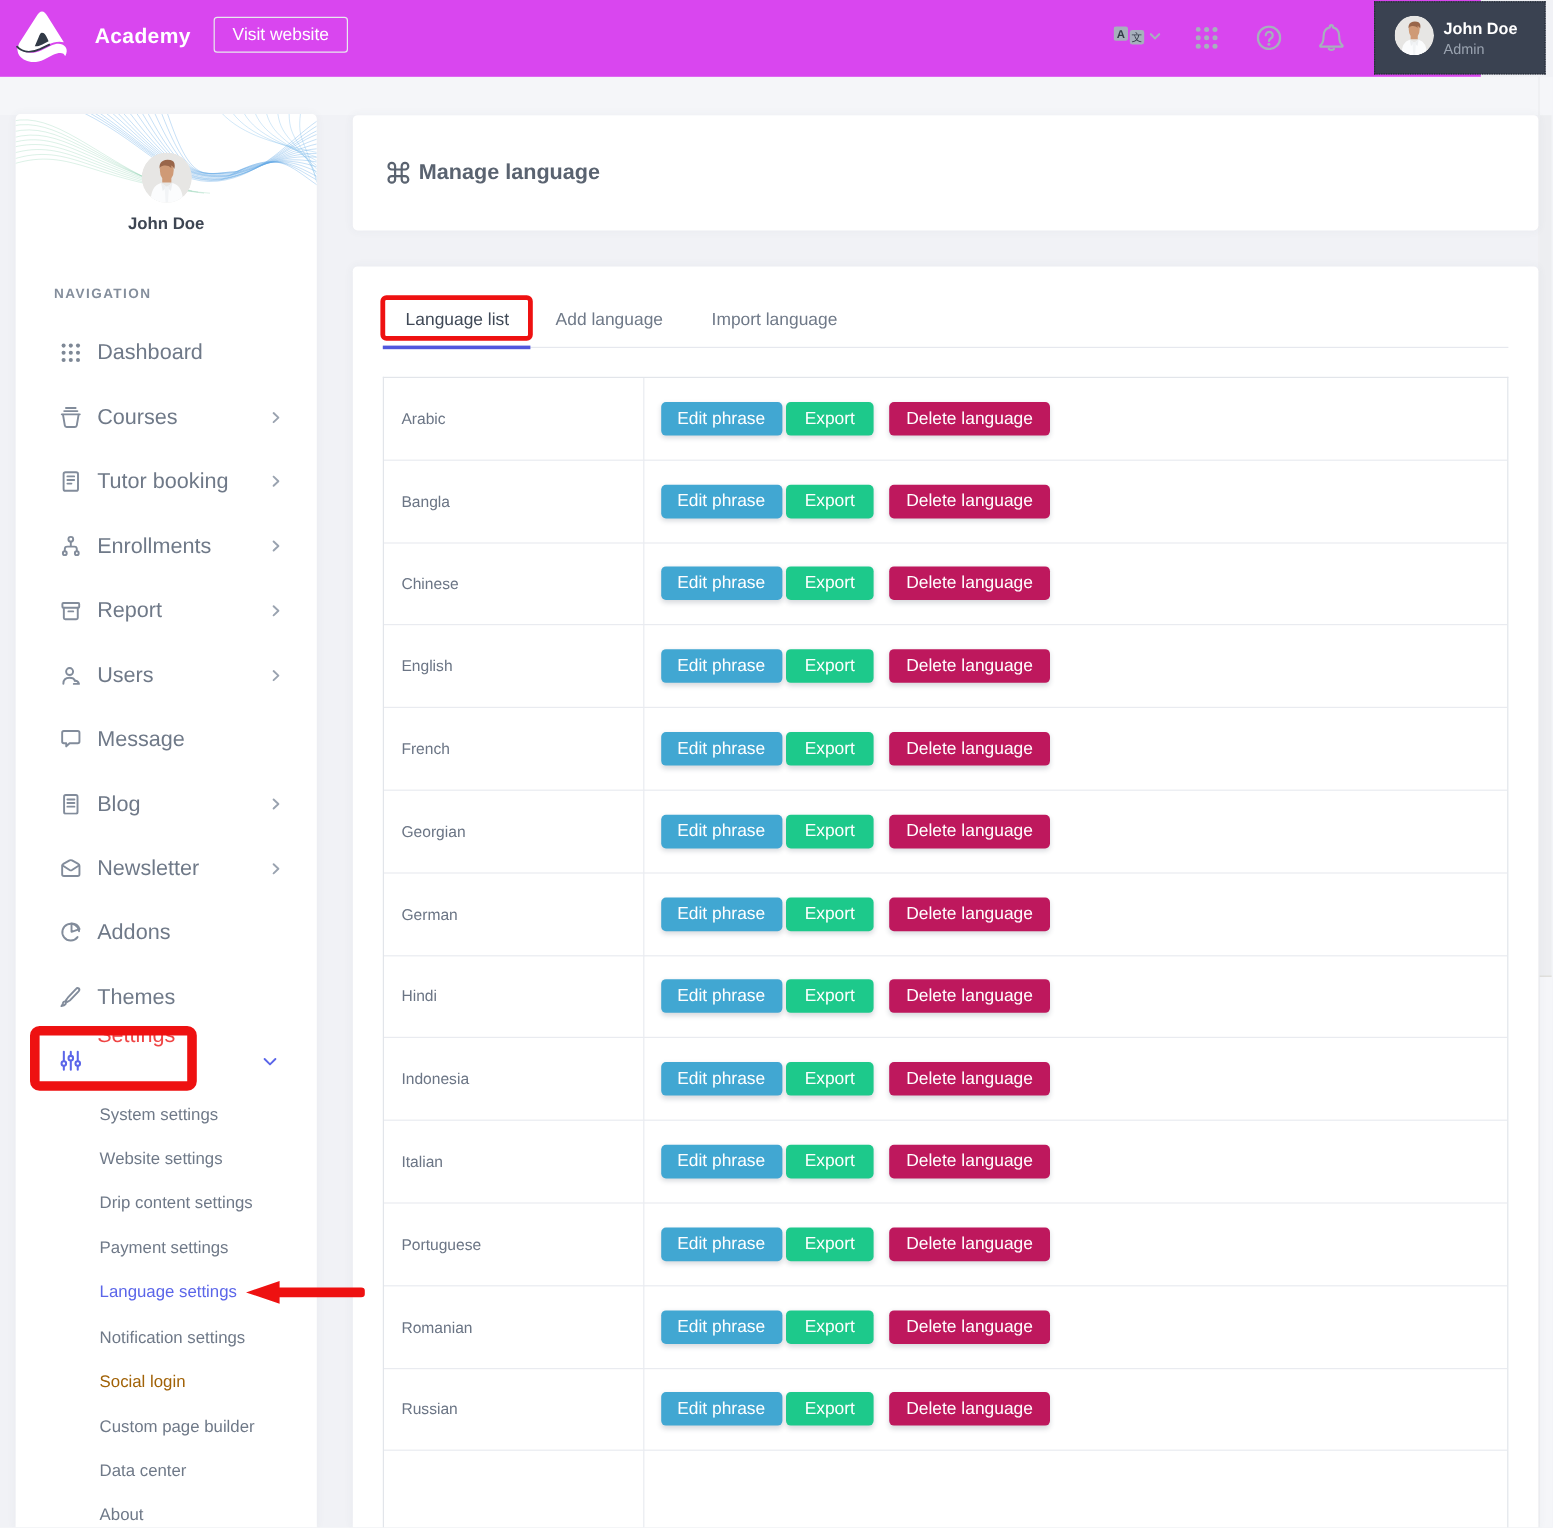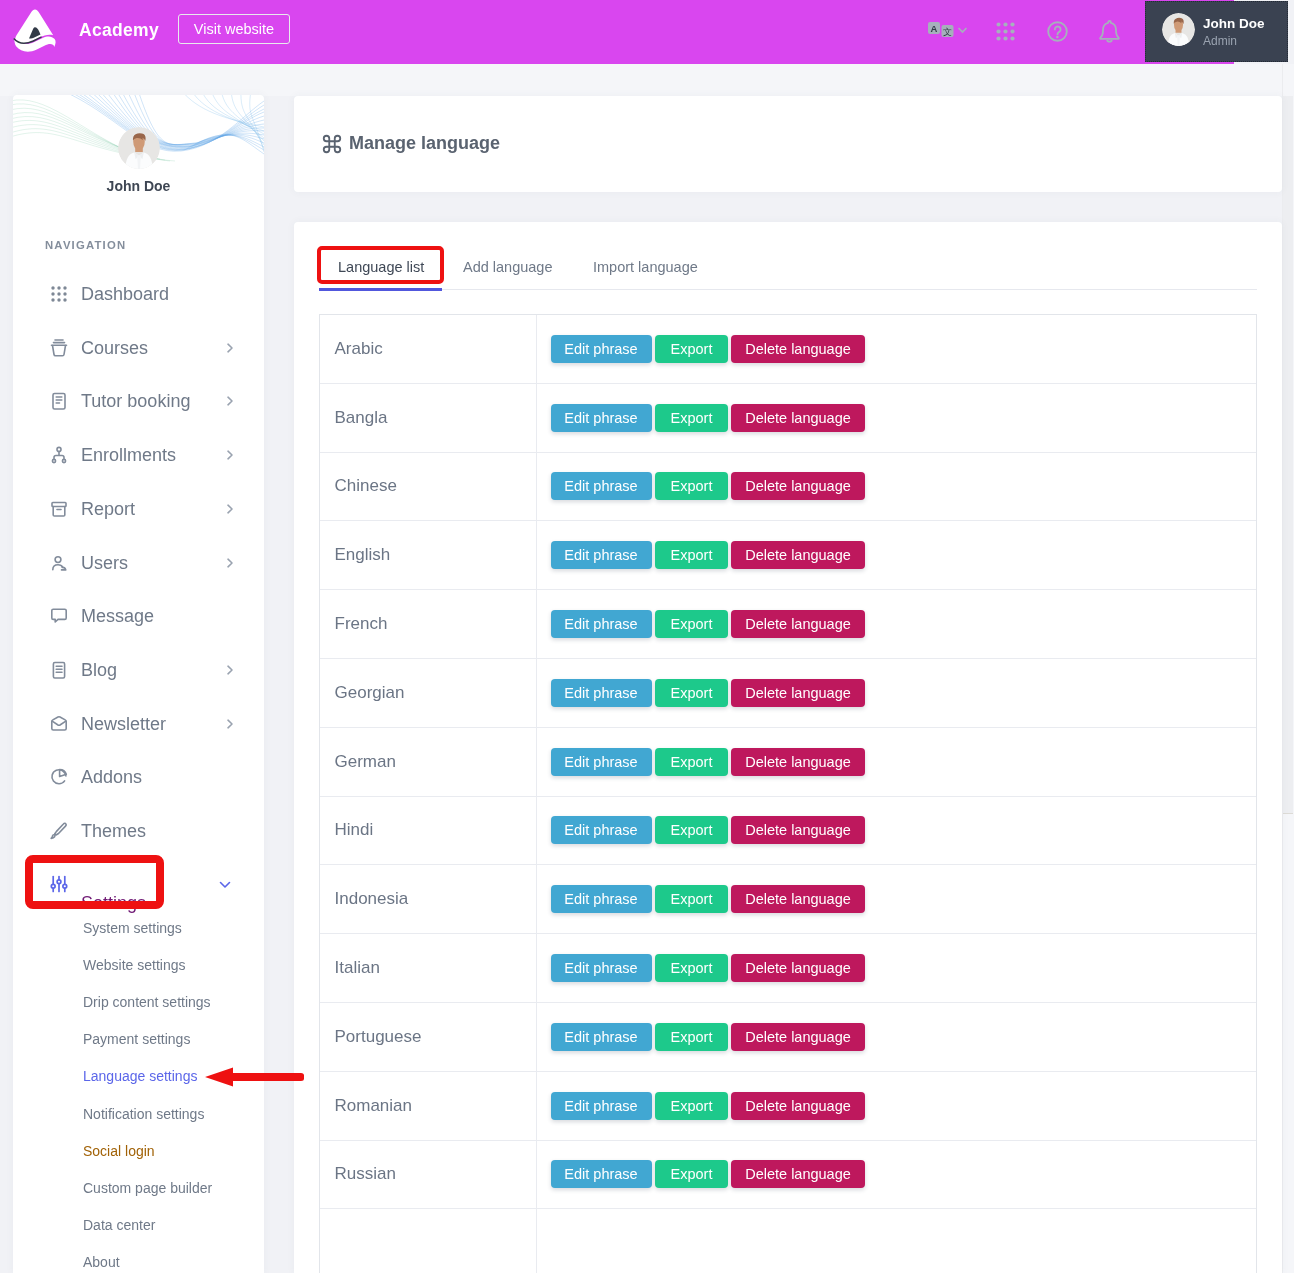--- a/index.html
+++ b/index.html
@@ -1,25 +1,25 @@
 <!DOCTYPE html>
 <html><head><meta charset="utf-8">
 <style>
 * { margin:0; padding:0; box-sizing:border-box; }
 html,body { width:1294px; height:1273px; overflow:hidden; font-family:"Liberation Sans",sans-serif; background:#f1f2f6; position:relative; }
 .abs { position:absolute; }
 .mtxt { position:absolute; left:68px; transform:translateY(-50%); font-size:18px; color:#6f7988; }
 .stxt { position:absolute; left:70px; transform:translateY(-50%); font-size:14px; color:#6f7988; }
 .card { position:absolute; background:#fff; border-radius:4px; box-shadow:0 0 8px rgba(60,70,90,0.05); }
 .trow { height:68.8px; border-bottom:1px solid #e9ebf0; display:flex; align-items:center; position:relative; }
-.tname { position:absolute; left:14.5px; top:50%; transform:translateY(-50%); font-size:17px; color:#6b7585;text-align:right; }
+.tname { position:absolute; left:14.5px; top:50%; transform:translateY(-50%); font-size:13px; color:#6b7585;text-align:right; }
 .btns { position:absolute; left:230.5px; display:flex; }
 .btn { height:28px; border-radius:4px; box-shadow:0 2px 4px rgba(40,50,70,0.18); color:#fff; font-size:14.5px; display:flex; align-items:center; justify-content:center; }
 .b1 { width:101px; background:#41a7d2; margin-right:3.5px; }
-.b2 { width:73px; background:#1dc98b; margin-right:3px; }
+.b2 { width:73px; background:#1dc98b; margin-right:13px; }
 .b3 { width:134px; background:#be185d; }
 </style></head>
 <body>
 
 <div class="abs" style="left:0;top:64px;width:1294px;height:32px;background:#f5f6f9"></div>
 
 <div class="abs" style="left:1282px;top:64px;width:12px;height:1209px;background:#f5f6f9;border-left:1px solid #ebecef"></div>
 <div class="abs" style="left:1283px;top:96px;width:10px;height:718px;background:#edeef1;border-bottom:1px solid #dddbd6"></div>
 
 <div class="abs" style="left:0;top:0;width:1234px;height:64px;background:#d946ef;z-index:50">
@@ -254,21 +254,21 @@
           <path d="M3.2 13.5 L3.2 16.5"></path>
           <circle cx="3.2" cy="11.2" r="1.9"></circle>
           <path d="M9 1.5 L9 4.5"></path>
           <path d="M9 9 L9 16.5"></path>
           <circle cx="9" cy="6.8" r="1.9"></circle>
           <path d="M14.8 1.5 L14.8 9"></path>
           <path d="M14.8 13.5 L14.8 16.5"></path>
           <circle cx="14.8" cy="11.2" r="1.9"></circle>
         </g>
       </svg></div>
-    <div class="mtxt" style="top:808px;color:#701a75">Settings</div>
+    <div class="mtxt" style="top:768px;color:#ef4444">Settings</div>
     <svg style="position:absolute;left:206px;top:785px" width="12" height="10" viewBox="0 0 12 10">
       <path d="M1.5 2.5 L6 7 L10.5 2.5" stroke="#5b66e9" stroke-width="1.6" fill="none" stroke-linecap="round" stroke-linejoin="round"></path>
     </svg>
   <div class="stxt" style="top:833.0px;color:#6f7988">System settings</div>
     <div class="stxt" style="top:870.1px;color:#6f7988">Website settings</div>
     <div class="stxt" style="top:907.2px;color:#6f7988">Drip content settings</div>
     <div class="stxt" style="top:944.3px;color:#6f7988">Payment settings</div>
     <div class="stxt" style="top:981.4px;color:#5b66e9">Language settings</div>
     <div class="stxt" style="top:1018.5px;color:#6f7988">Notification settings</div>
     <div class="stxt" style="top:1055.6px;color:#a16207">Social login</div>

